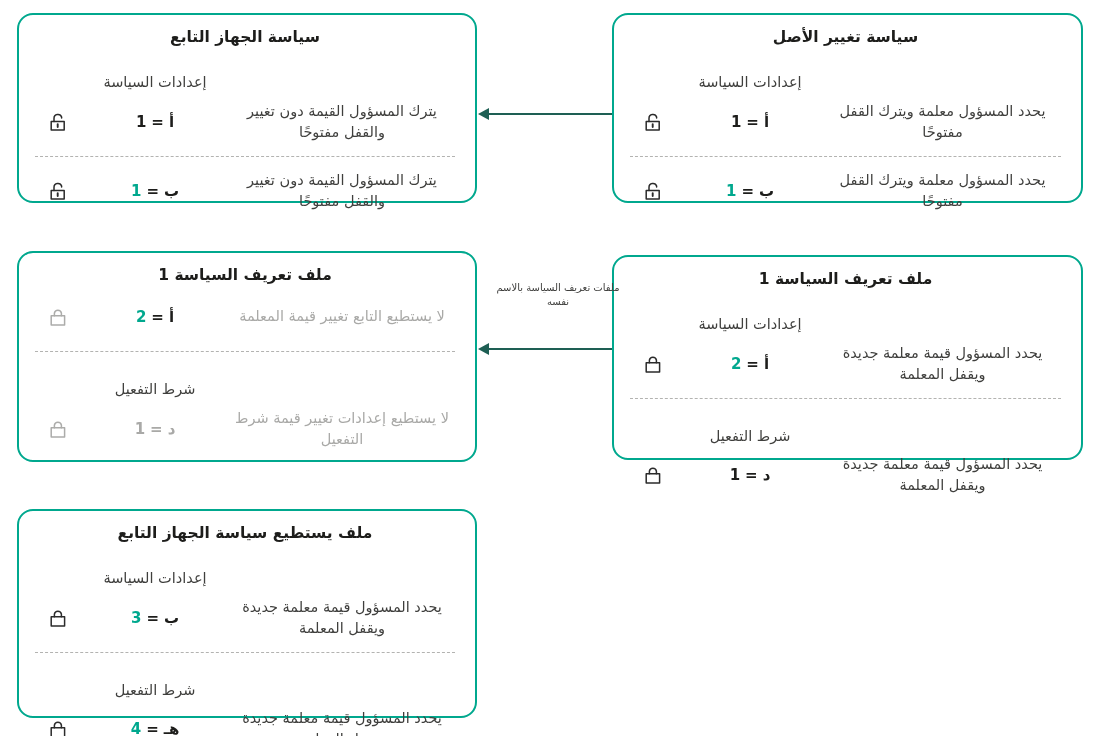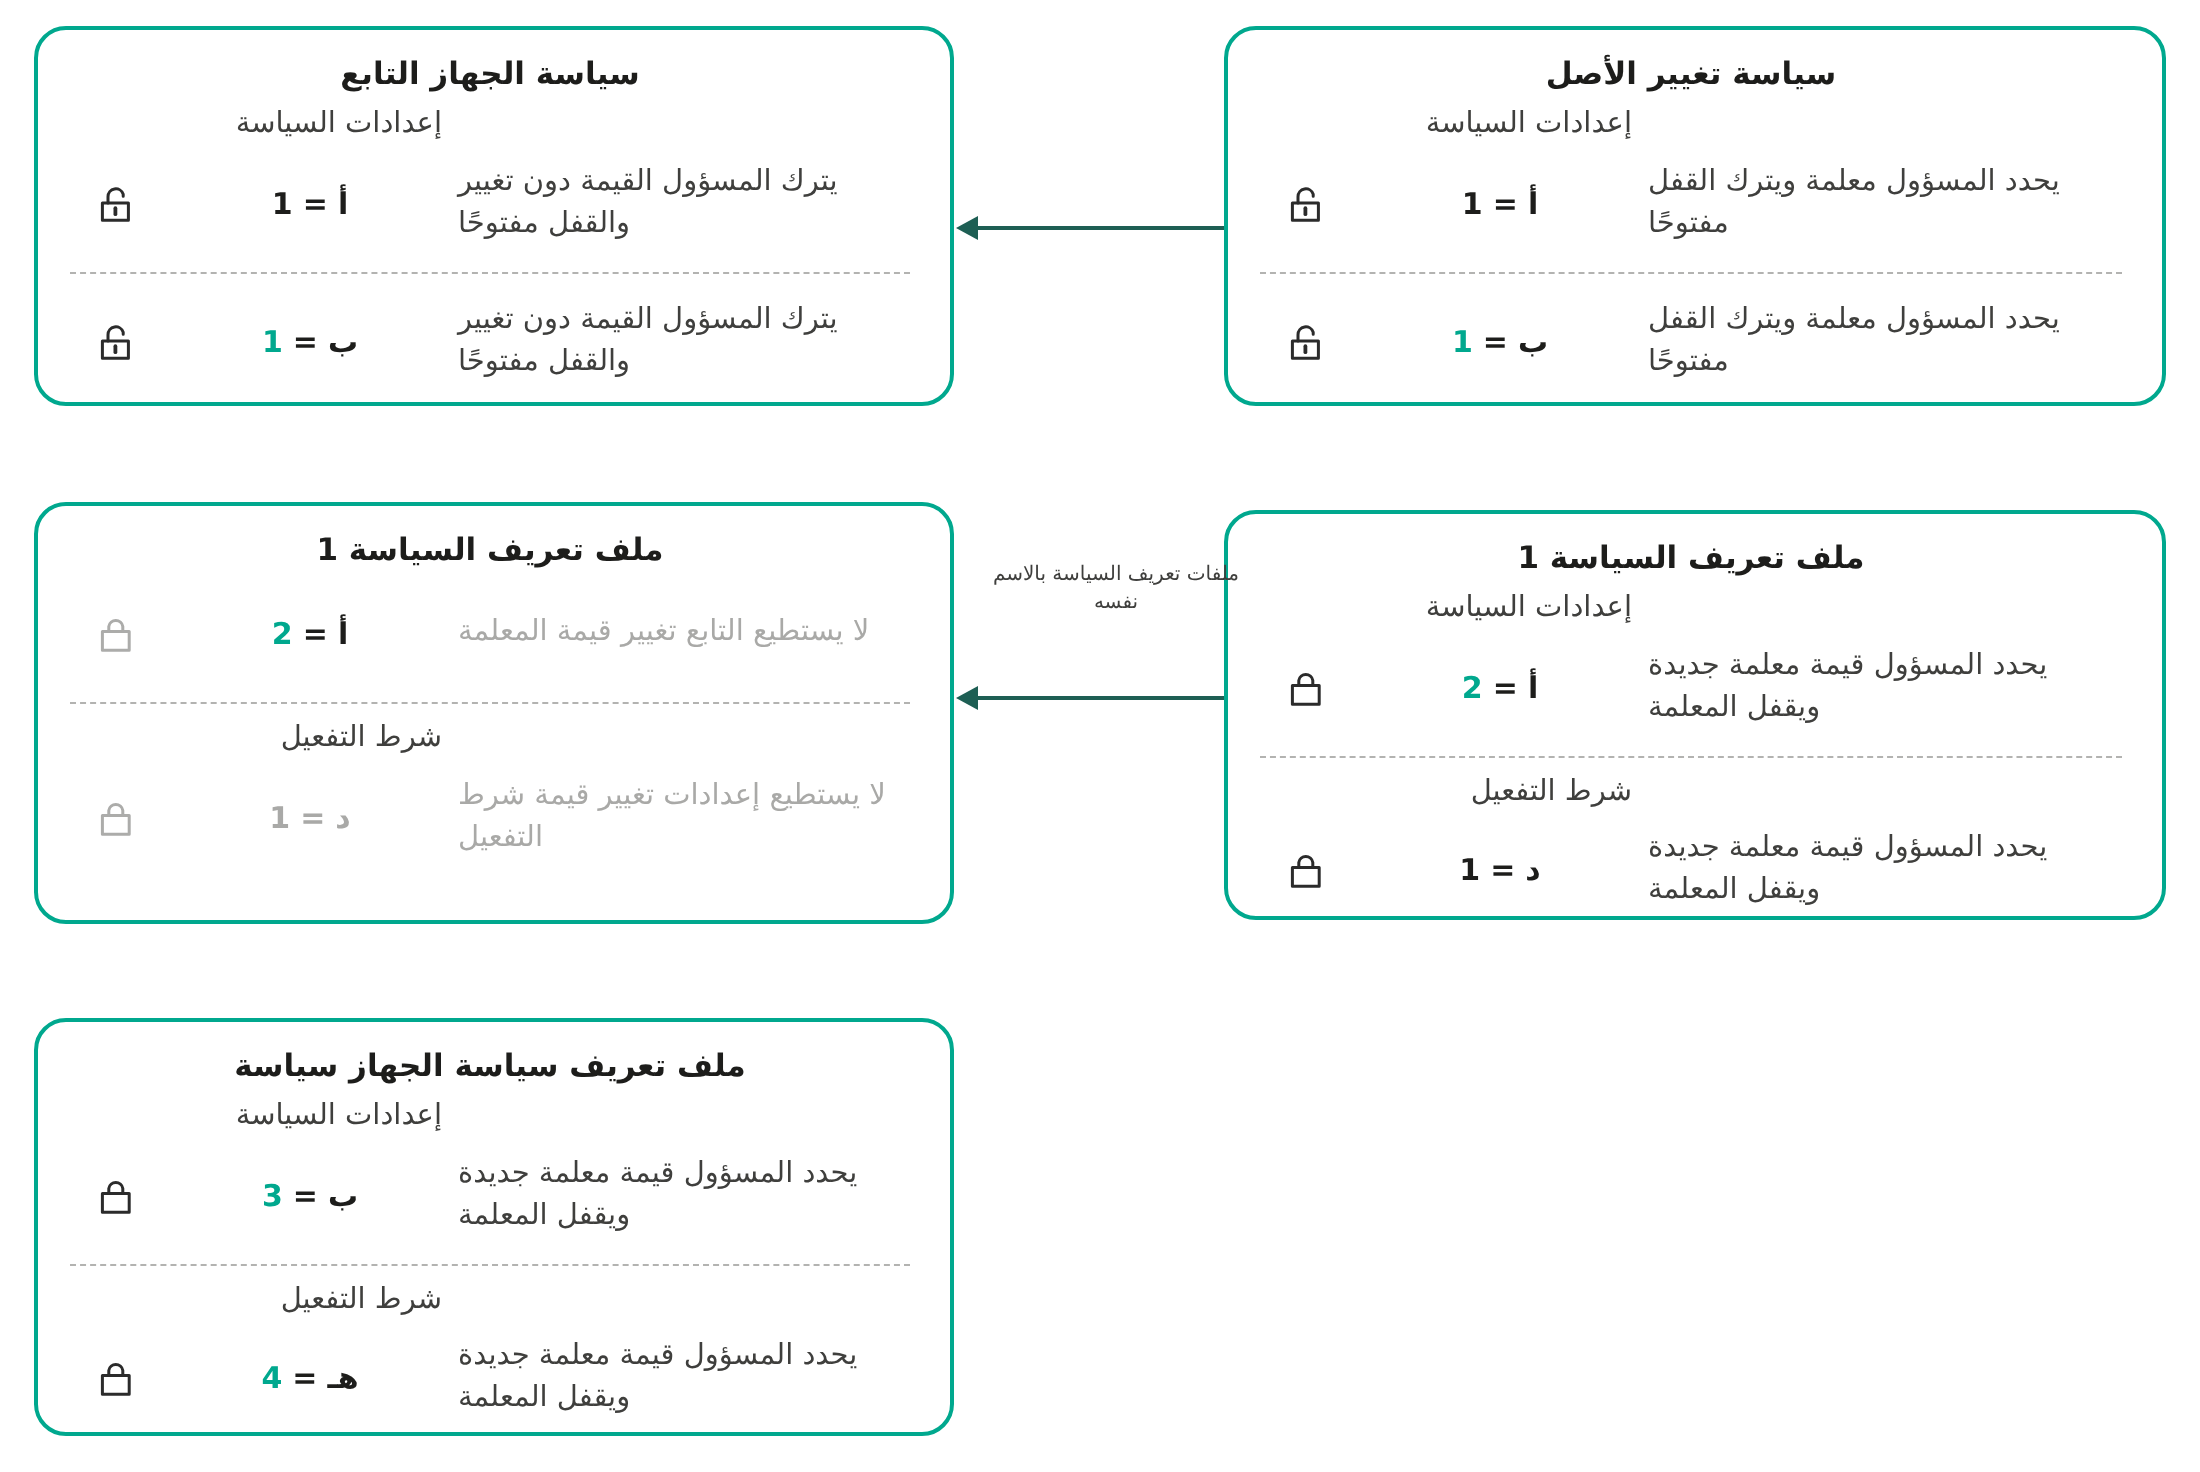--- a/index.html
+++ b/index.html
@@ -37,29 +37,31 @@
   }
   .grid-row {
     display: grid;
     grid-template-columns: minmax(0, 1fr) 132px 46px;
     column-gap: 8px;
     align-items: center;
   }
   .head-row { align-items: end; margin: 2px 0 3px 0; }
   .sec-header {
     grid-column: 2;
+    text-align: center;
     font-size: 14.5px;
     line-height: 1.35;
     color: var(--text-color, #3F3F3D);
+    margin-top: 20px;
   }
   .content-row { padding: 4px 0; min-height: 44px; }
   .desc {
     font-size: 14.5px;
     line-height: 1.45;
-    text-align: left;
+    text-align: center;
     color: var(--text-color, #3F3F3D);
   }
   .desc.tone-gray { color: var(--muted-color, #A9A9A7); }
   .val {
     display: flex;
     justify-content: center;
     align-items: center;
     gap: 5px;
     font-size: 15px;
     font-weight: 700;
@@ -260,21 +262,21 @@
         <div class="lockcell">
           <svg width="22" height="22" viewBox="0 0 22 22" fill="none" stroke="#2B2B2B" stroke-width="1.5" stroke-linecap="round" stroke-linejoin="round">
             <rect x="4.2" y="9.8" width="13.4" height="9.3"></rect>
             <path d="M7.4 9.8 L7.4 7.2 A3.55 3.55 0 0 1 14.4 7.2 L14.4 9.8"></path>
           </svg>
         </div>
       </div>
     </section>
 
   <section class="box pos-child-profile" id="box-child_policy_profile">
-      <h3 class="box-title">ملف تعريف سياسة الجهاز سياسة</h3>
+      <h3 class="box-title">ملف يستطيع سياسة الجهاز التابع</h3>
       <div class="grid-row head-row">
         <div class="sec-header">إعدادات السياسة</div>
       </div>
       <div class="grid-row content-row">
         <div class="desc tone-dark">يحدد المسؤول قيمة معلمة جديدة ويقفل المعلمة</div>
         <div class="val">
           <span class="param tone-dark">ب</span>
           <span class="op tone-dark">=</span>
           <span class="num-teal">3</span>
         </div>

